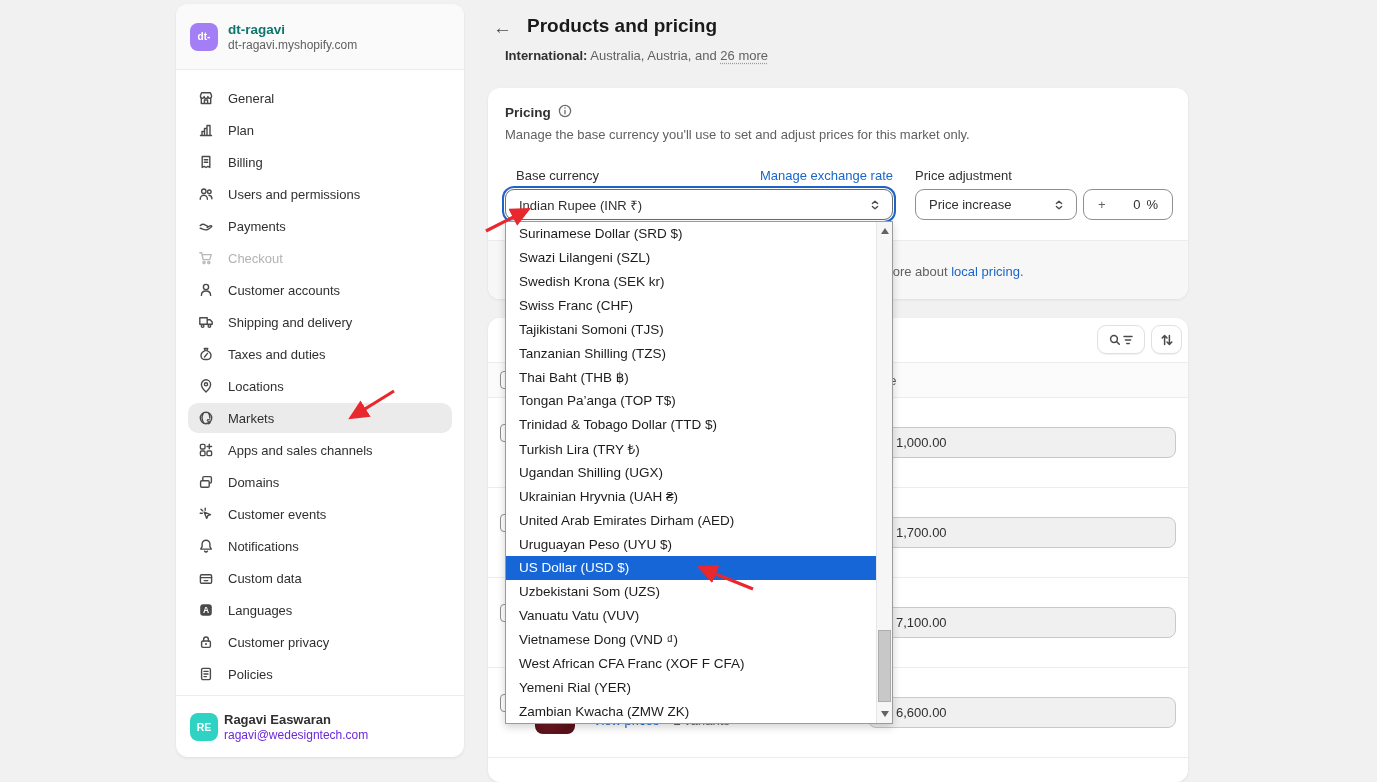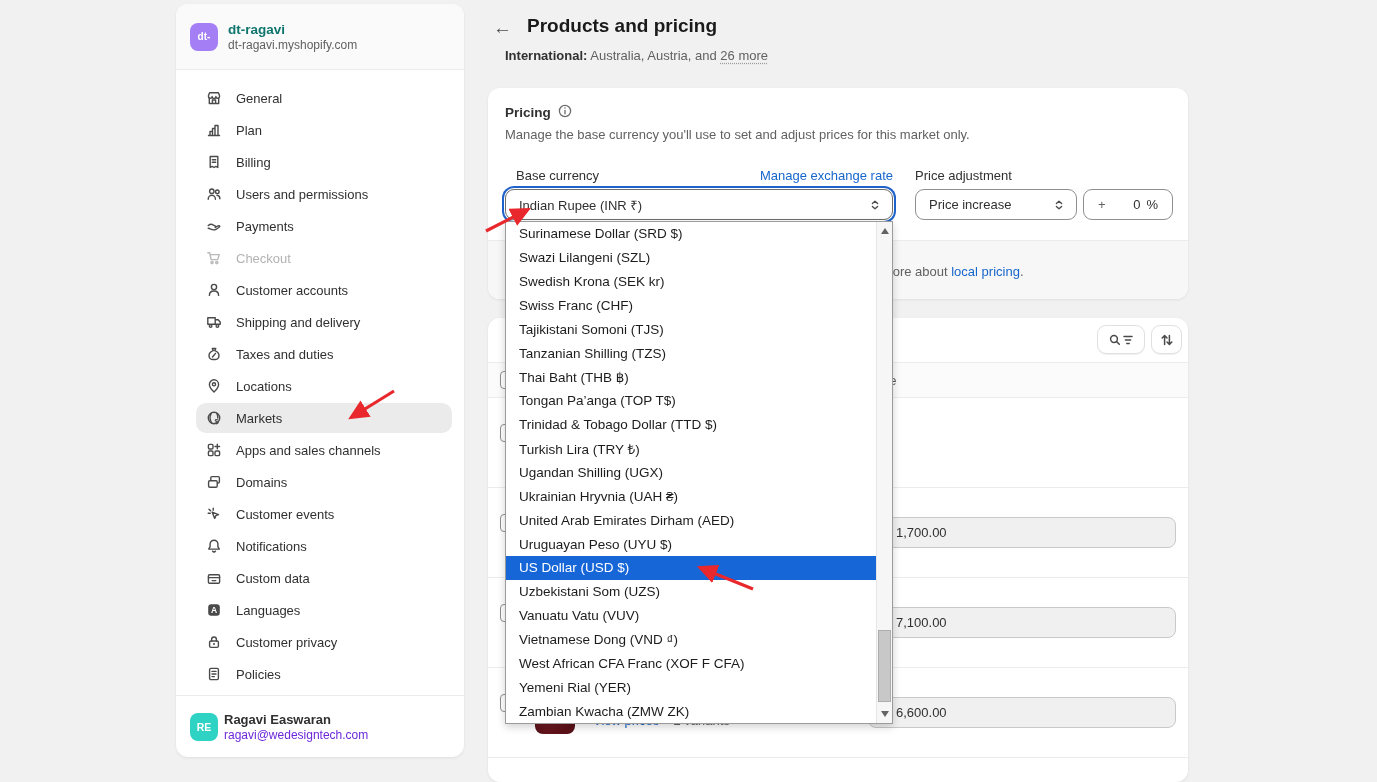--- a/index.html
+++ b/index.html
@@ -10,21 +10,21 @@
   .sidebar { position:absolute; left:176px; top:4px; width:288px; height:753px;
              background:#fff; border-radius:12px; box-shadow:0 1px 3px rgba(0,0,0,.08); z-index:2; }
   .store-head { height:66px; background:#fafafa; border-bottom:1px solid #ececec;
                 border-radius:12px 12px 0 0; display:flex; align-items:center; gap:10px; padding:0 14px; }
   .avatar { width:28px; height:28px; border-radius:8px; display:flex; align-items:center;
             justify-content:center; color:#fff; font-size:10px; font-weight:bold; flex:0 0 auto; }
   .store-avatar { background:#a37ef5; }
   .user-avatar { background:#2ed3c4; font-size:10.5px; }
   .store-name { font-size:13.5px; font-weight:bold; color:#0f766e; line-height:17px; }
   .store-domain { font-size:12px; color:#616161; line-height:15px; }
-  .nav { padding:13px 12px 0 20px; }
+  .nav { padding:13px 12px 0 12px; }
   .nav-item { height:30px; margin-bottom:2px; display:flex; align-items:center; gap:13px;
               padding:0 10px; border-radius:10px; font-size:13px; color:#303030; cursor:pointer; }
   .nav-item.active { background:#ebebeb; }
   .nav-item .nicon { width:17px; height:17px; display:inline-flex; color:#4a4a4a; flex:0 0 auto; }
   .nav-item.disabled { color:#b3b3b3; }
   .nav-item.disabled .nicon { color:#b9b9b9; }
   .nicon svg { width:16px; height:16px; }
   .user-sec { position:absolute; left:0; right:0; bottom:0; height:62px; border-top:1px solid #ececec;
               display:flex; align-items:center; gap:6px; padding:0 14px; border-radius:0 0 12px 12px; }
   .user-name { font-size:13px; font-weight:bold; color:#303030; line-height:17px; }
@@ -382,20 +382,23 @@
           <path d="M10.4 3.4v8.8M8 10l2.4 2.4L12.8 10"></path>
       </svg>
     </div>
     <div class="tbl-head">
       <div class="checkbox" style="left:12px; top:8px;"></div>
       <div class="price-head">Price</div>
     </div>
     <div id="prows">
         <div class="prow" style="top: 80px;">
           <div class="checkbox" style="left: 12px; top: 26px;"></div>
+          <div class="price-input">
+            <span>1,000.00</span>
+          </div>
         </div>
         <div class="prow" style="top: 170px;">
           <div class="checkbox" style="left: 12px; top: 26px;"></div>
           <div class="price-input">
             <span>1,700.00</span>
           </div>
         </div>
         <div class="prow" style="top: 260px;">
           <div class="checkbox" style="left: 12px; top: 26px;"></div>
           <div class="price-input">

